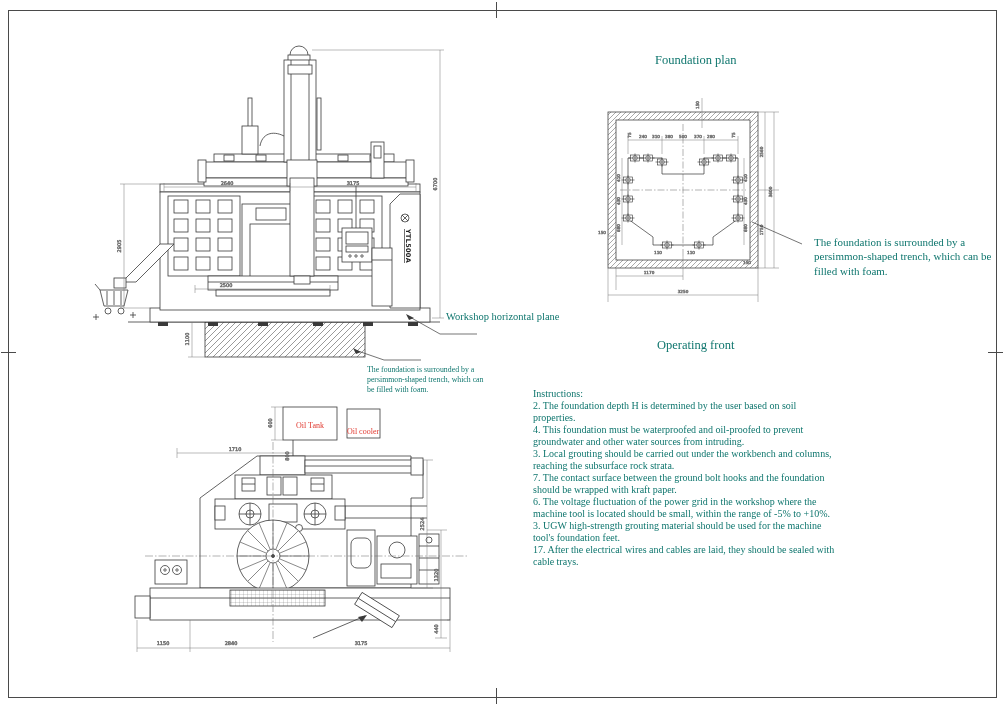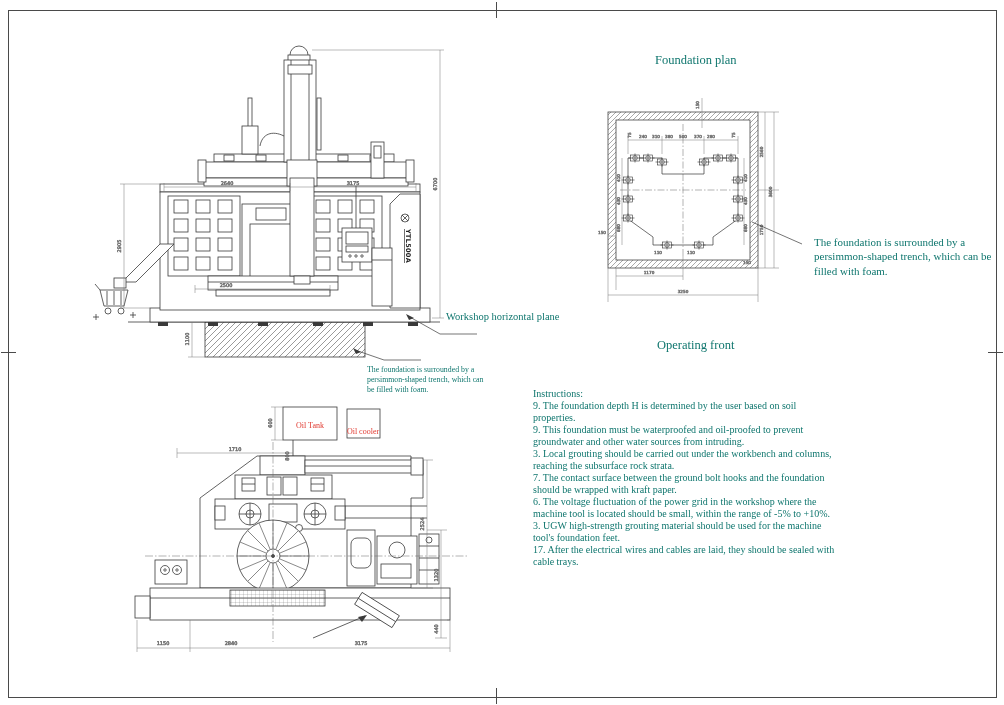--- a/index.html
+++ b/index.html
@@ -293,22 +293,22 @@
 
   <line x1="157" y1="134" x2="207" y2="156" stroke="#3a3a3a" stroke-width="0.7"></line>
 </svg>
 
 <div class="note-lg red" style="left:814px;top:235px;">The foundation is surrounded by a persimmon-shaped trench, which can be filled with foam.</div>
 
 <div class="title red" style="left:657px;top:338px;">Operating front</div>
 
 <div class="instructions red">
   <div>Instructions:</div>
-  <div>9. The foundation depth H is determined by the user based on soil properties.</div>
-  <div>9. This foundation must be waterproofed and oil-proofed to prevent groundwater and other water sources from intruding.</div>
+  <div>2. The foundation depth H is determined by the user based on soil properties.</div>
+  <div>4. This foundation must be waterproofed and oil-proofed to prevent groundwater and other water sources from intruding.</div>
   <div>3. Local grouting should be carried out under the workbench and columns, reaching the subsurface rock strata.</div>
   <div>7. The contact surface between the ground bolt hooks and the foundation should be wrapped with kraft paper.</div>
   <div>6. The voltage fluctuation of the power grid in the workshop where the machine tool is located should be small, within the range of -5% to +10%.</div>
   <div>3. UGW high-strength grouting material should be used for the machine tool's foundation feet.</div>
   <div>17. After the electrical wires and cables are laid, they should be sealed with cable trays.</div>
 </div>
 
 <svg style="left:115px;top:398px;" width="360" height="260" viewBox="0 0 360 260">
   <defs>
     <pattern id="gridC" width="4" height="4" patternUnits="userSpaceOnUse">

